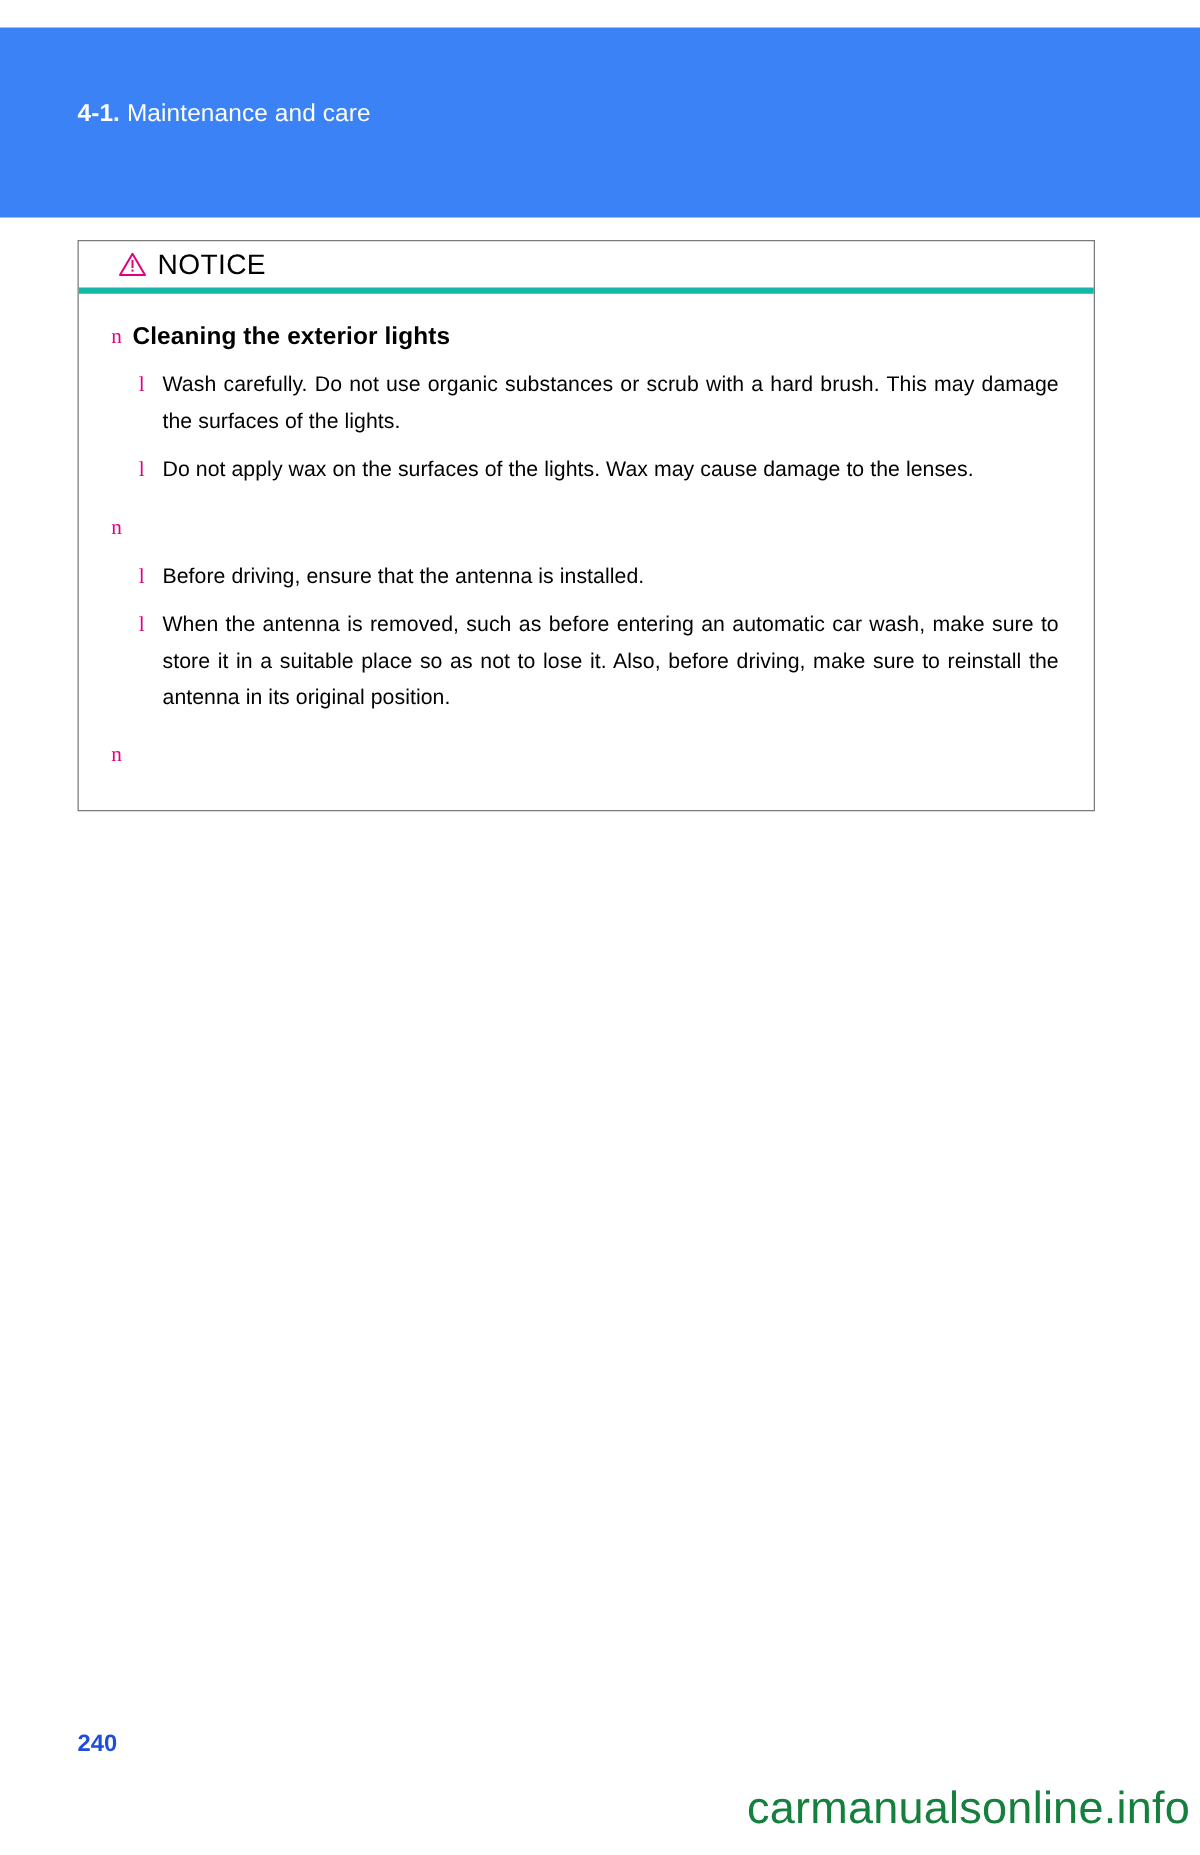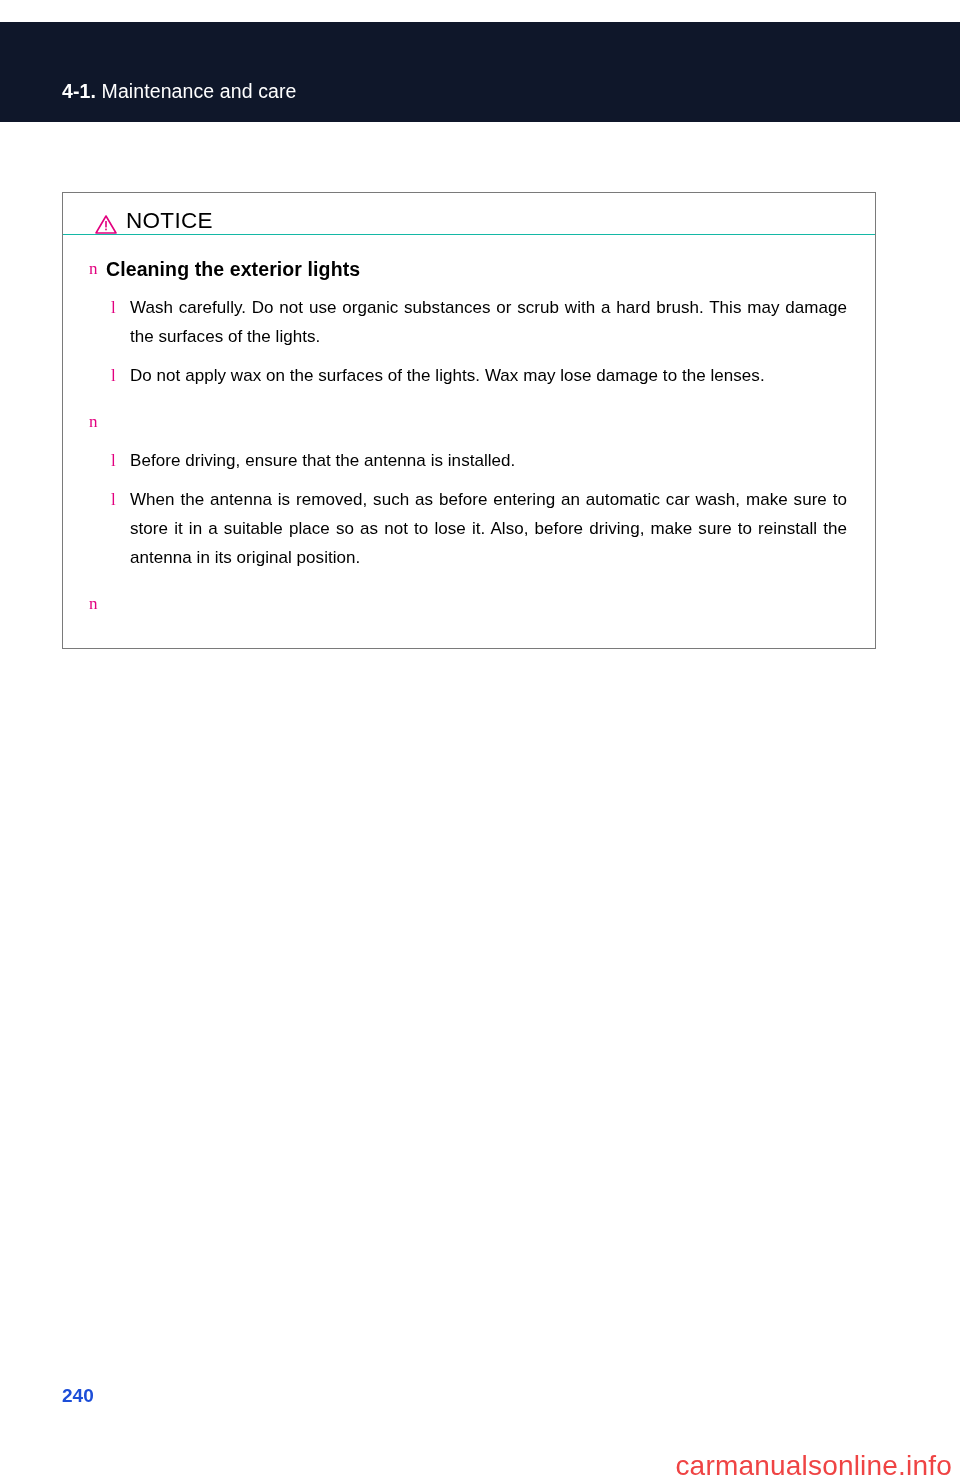--- a/index.html
+++ b/index.html
@@ -15,22 +15,22 @@
     color: #000000;
     overflow: hidden;
   }
 
   
   .header-band {
     position: absolute;
     left: 0;
     top: 22px;
     width: 960px;
-    height: 100px;
-    background: #0f172a;
+    height: 152px;
+    background: #3b82f6;
   }
   .header-title {
     position: absolute;
     left: 62px;
     top: 58px;
     font-size: 19.5px;
     color: #ffffff;
     letter-spacing: 0.1px;
     white-space: nowrap;
   }
@@ -43,23 +43,23 @@
     position: absolute;
     left: 62px;
     top: 192px;
     width: 814px;
     border: 1px solid #7a7a7a;
     box-sizing: border-box;
     background: #ffffff;
   }
   .notice-head {
     height: 42px;
-    border-bottom: 1px solid #14b8a6;
+    border-bottom: 5px solid #14b8a6;
     display: flex;
-    align-items: flex-end;
+    align-items: center;
     padding-left: 32px;
     box-sizing: border-box;
   }
   .warn-tri {
     width: 22px;
     height: 19px;
     position: relative;
     margin-right: 9px;
     flex: 0 0 auto;
   }
@@ -132,23 +132,23 @@
     position: absolute;
     left: 62px;
     top: 1385px;
     font-size: 19px;
     font-weight: bold;
     color: #1d4ed8;
   }
   .watermark {
     position: absolute;
     right: 8px;
-    bottom: 2px;
-    font-size: 28px;
-    color: #ef4444;
+    bottom: 17px;
+    font-size: 36px;
+    color: #15803d;
     letter-spacing: 0.2px;
     font-family: "Liberation Sans", sans-serif;
   }
 </style>
 </head>
 <body>
 
 <div class="header-band">
   <div class="header-title">
     <span class="sec">4-1.</span>
@@ -176,21 +176,21 @@
       <span class="txt">Cleaning the exterior lights</span>
     </div>
 
     <div class="lv2">
       <span class="mark">l</span>
       <span class="txt justify">Wash carefully. Do not use organic substances or scrub with a hard brush. This may damage the surfaces of the lights.</span>
     </div>
 
     <div class="lv2">
       <span class="mark">l</span>
-      <span class="txt">Do not apply wax on the surfaces of the lights. Wax may lose damage to the lenses.</span>
+      <span class="txt">Do not apply wax on the surfaces of the lights. Wax may cause damage to the lenses.</span>
     </div>
 
     <div class="lv1 gap-top-lg">
       <span class="mark">n</span>
     </div>
 
     <div class="lv2">
       <span class="mark">l</span>
       <span class="txt">Before driving, ensure that the antenna is installed.</span>
     </div>

